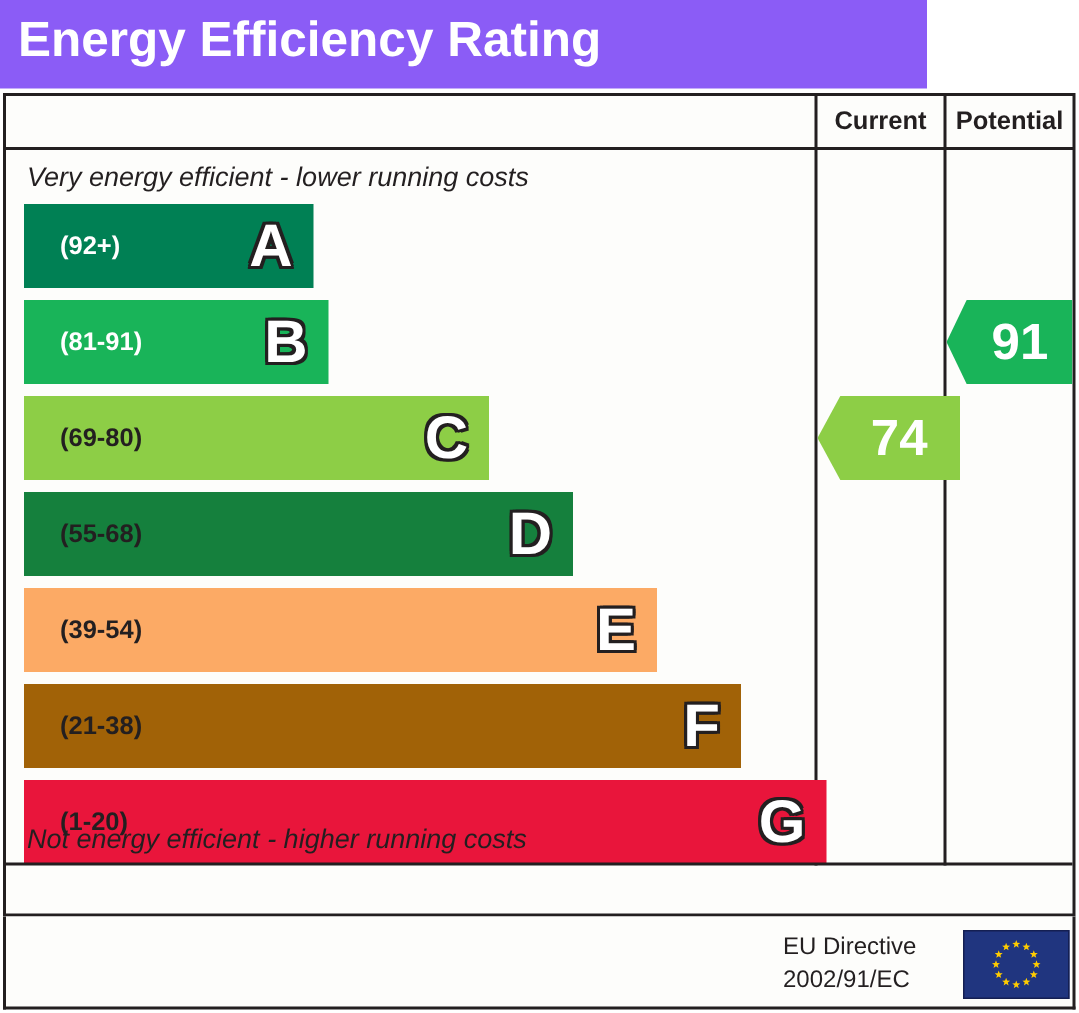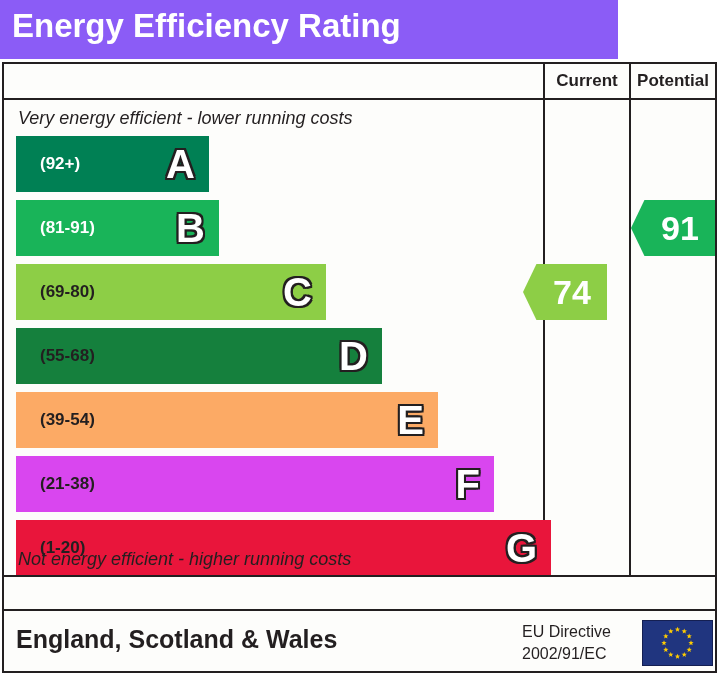--- a/index.html
+++ b/index.html
@@ -226,45 +226,44 @@
         <span class="band-letter">C</span>
       </div>
       <div class="band" style="top: 192px; width: 366px; background: #15803d;">
         <span class="band-range" style="color: rgb(35, 31, 32);">(55-68)</span>
         <span class="band-letter">D</span>
       </div>
       <div class="band" style="top: 256px; width: 422px; background: rgb(252, 170, 101);">
         <span class="band-range" style="color: rgb(35, 31, 32);">(39-54)</span>
         <span class="band-letter">E</span>
       </div>
-      <div class="band" style="top: 320px; width: 478px; background: #d946ef;">
+      <div class="band" style="top: 320px; width: 478px; background: #a16207;">
         <span class="band-range" style="color: rgb(35, 31, 32);">(21-38)</span>
         <span class="band-letter">F</span>
       </div>
       <div class="band" style="top: 384px; width: 535px; background: rgb(233, 21, 59);">
         <span class="band-range" style="color: rgb(35, 31, 32);">(1-20)</span>
         <span class="band-letter">G</span>
       </div>
     </div>
 
-    <div class="marker" id="marker-current" style="left: 519px; width: 84px; top: 200px; border-radius: 17px;">
+    <div class="marker" id="marker-current" style="left: 541px; width: 95px; top: 200px; border-radius: 17px;">
       <div class="marker-shape" style="background: rgb(141, 206, 70);"></div>
       <span class="marker-value">74</span>
     </div>
     <div class="marker" id="marker-potential" style="left: 627px; width: 84px; top: 136px;">
       <div class="marker-shape" style="background: rgb(25, 180, 89);"></div>
       <span class="marker-value">91</span>
     </div>
 
     <div class="bottom-rule"></div>
     <div class="caption caption-bottom">Not energy efficient - higher running costs</div>
   </div>
 
   <div class="footer-frame">
-    <div class="footer-region">England, Scotland &amp; Wales</div>
     <div class="footer-directive">
       <div>EU Directive</div>
       <div>2002/91/EC</div>
     </div>
     <div class="eu-flag">
       <svg width="69" height="44" viewBox="0 0 69 44">
         <g id="eu-stars">
             <polygon points="34.50,5.70 35.19,7.55 37.16,7.63 35.62,8.86 36.15,10.77 34.50,9.68 32.85,10.77 33.38,8.86 31.84,7.63 33.81,7.55" fill="#ffcc00"></polygon>
             <polygon points="41.25,7.51 41.94,9.36 43.91,9.44 42.37,10.67 42.90,12.57 41.25,11.48 39.60,12.57 40.13,10.67 38.59,9.44 40.56,9.36" fill="#ffcc00"></polygon>
             <polygon points="46.19,12.45 46.88,14.30 48.85,14.38 47.31,15.61 47.84,17.52 46.19,16.43 44.55,17.52 45.07,15.61 43.53,14.38 45.50,14.30" fill="#ffcc00"></polygon>

